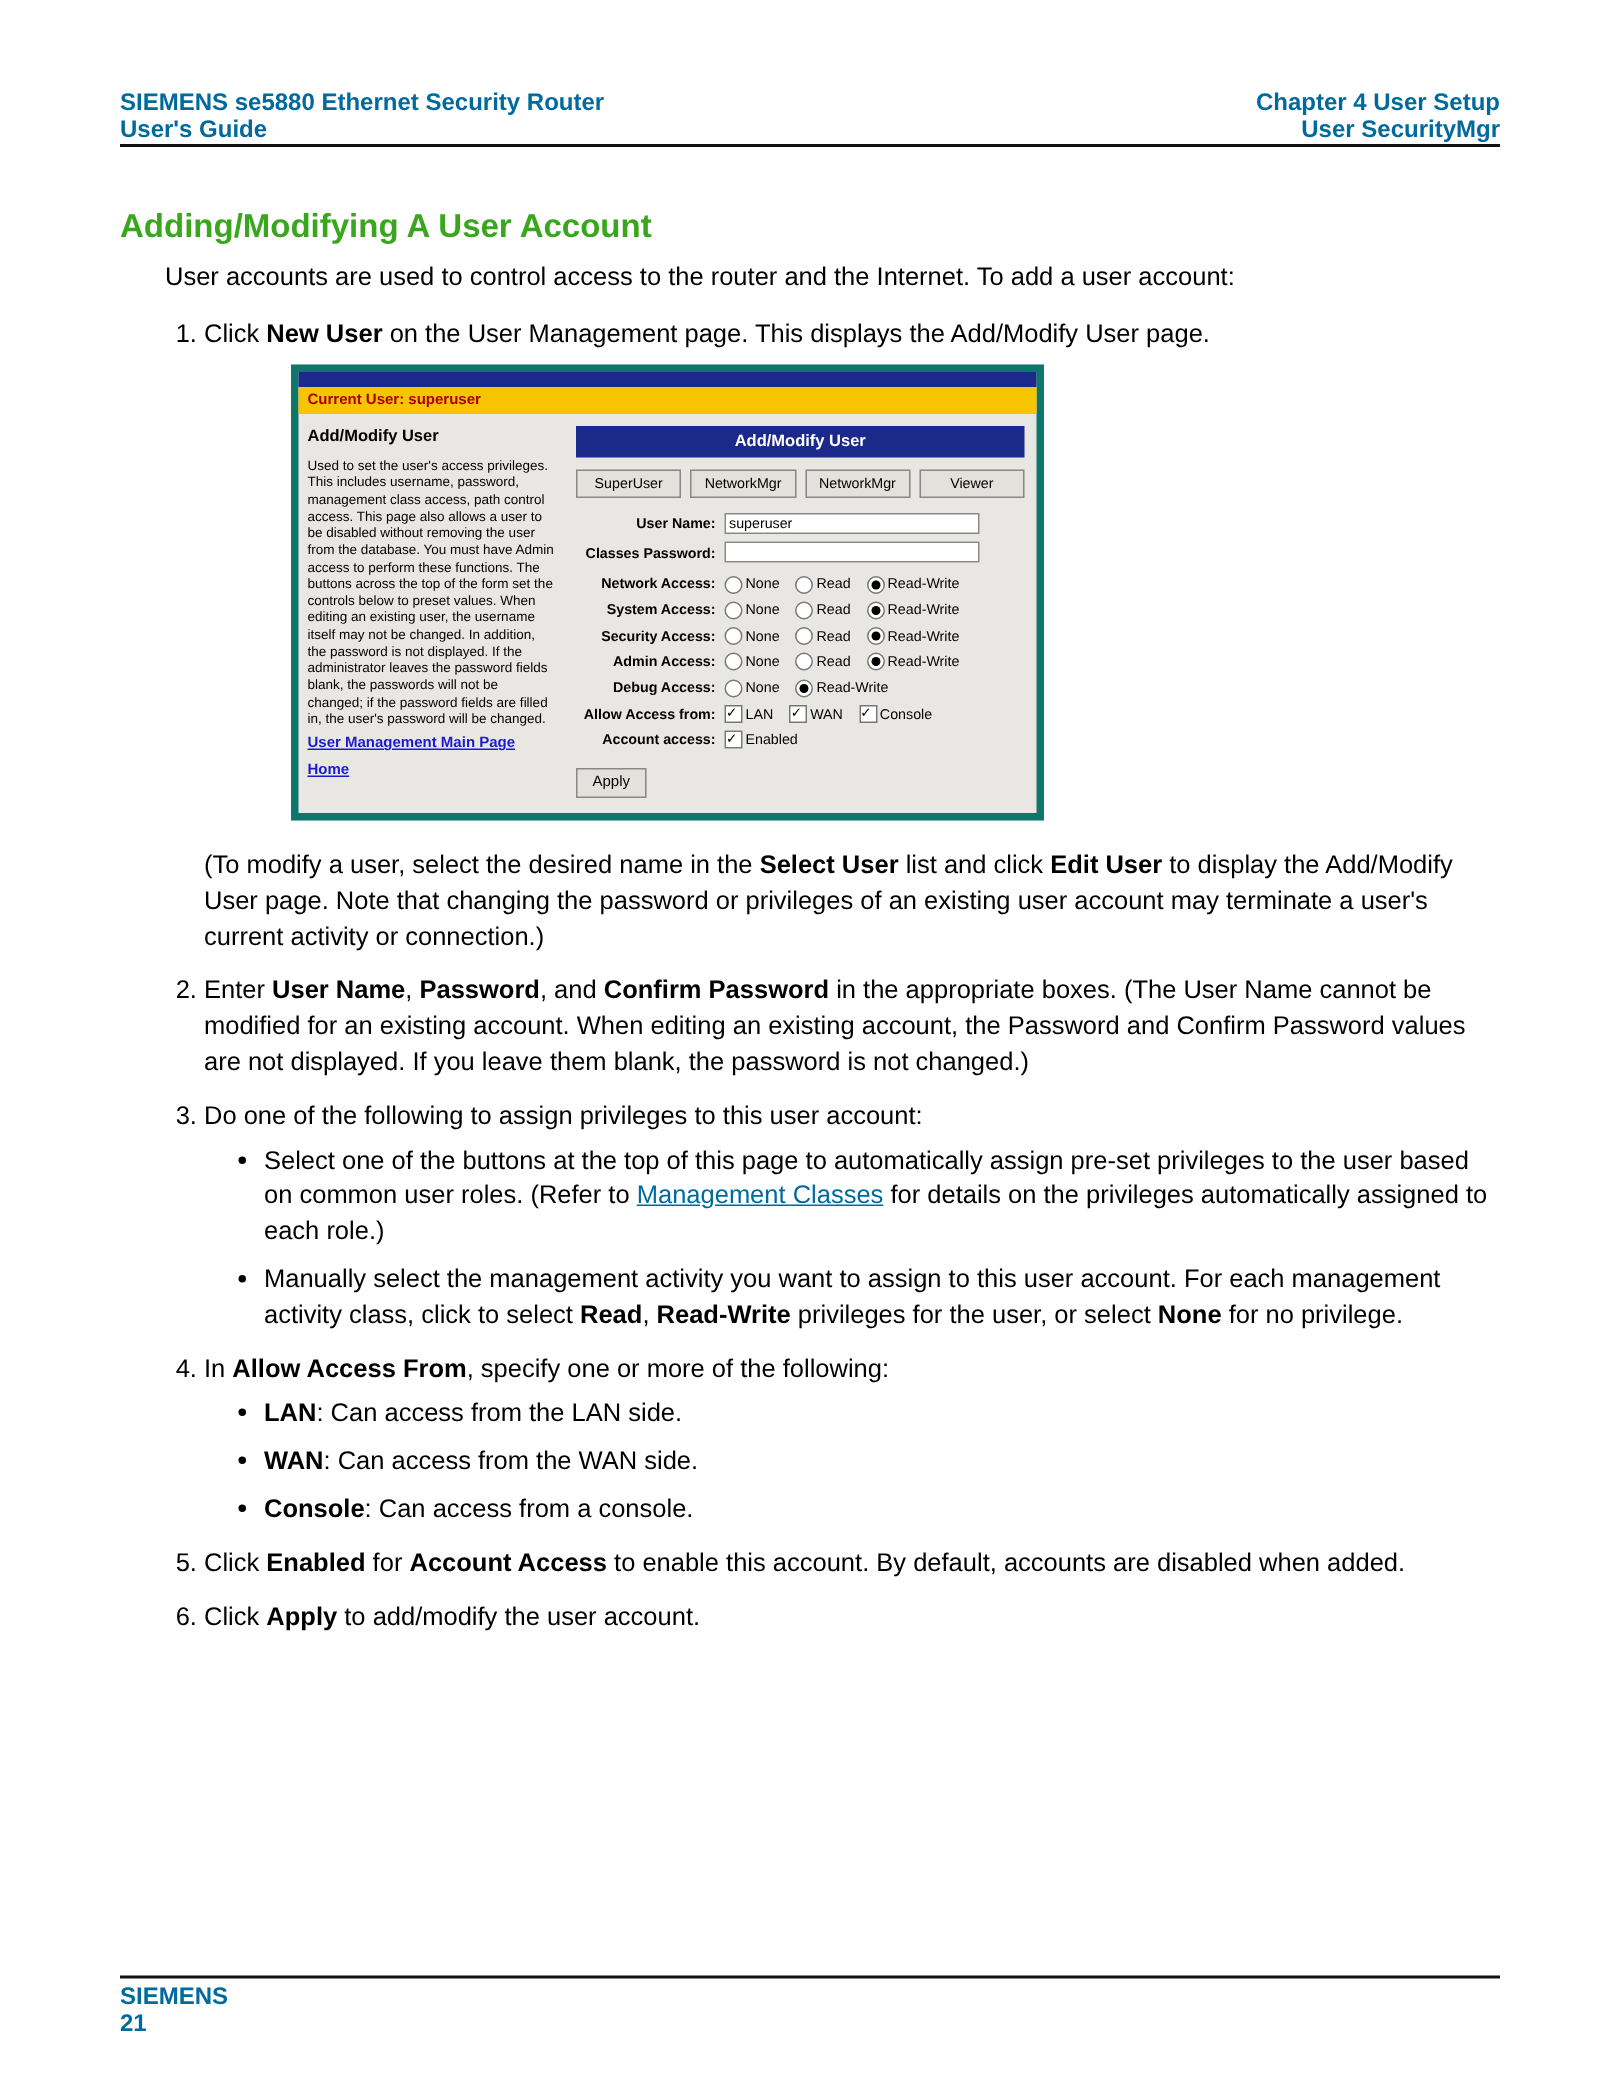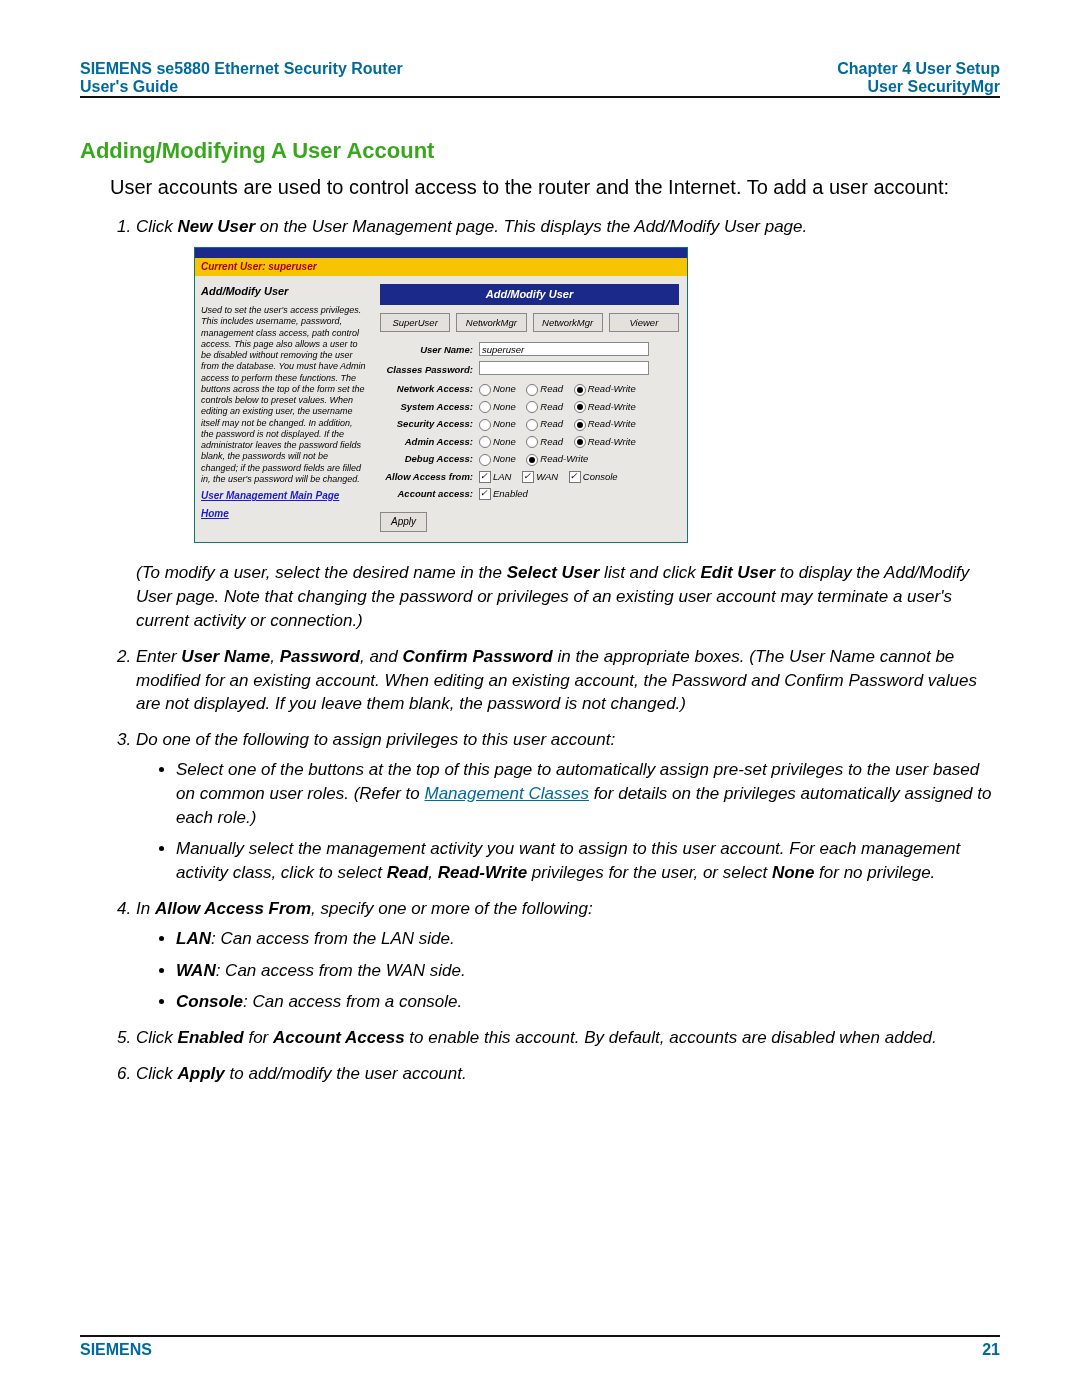--- a/index.html
+++ b/index.html
@@ -3,30 +3,30 @@
 <meta charset="utf-8">
 <style>
   html, body { margin:0; padding:0; background:#fff; }
   body { width:1080px; height:1397px; font-family:Arial, Helvetica, sans-serif; color:#000; box-sizing:border-box; padding:60px 80px 40px 80px; position:relative; }
   .hdr-rule { border-top:2px solid #111; margin-bottom:6px; }
   .ftr-rule { border-top:2px solid #111; margin-top:6px; }
   .hdr { display:flex; justify-content:space-between; font-size:16px; }
   .hdr-left { font-weight:bold; color:#006a9e; }
   .hdr-right { text-align:right; font-weight:bold; color:#006a9e; }
   h1 { color:#39a71e; font-size:22px; font-weight:bold; margin:40px 0 10px 0; }
-  p.body { font-size:20px; margin:8px 0 14px 30px; line-height:1.35; }
-  ol.main { font-size:17px; margin:0 0 0 30px; padding-left:26px;font-style:italic; }
+  p.body { font-size:17px; margin:8px 0 14px 30px; line-height:1.35; }
+  ol.main { font-size:17px; margin:0 0 0 30px; padding-left:26px; }
   ol.main > li { margin-bottom:12px; line-height:1.4; }
   ol.main > li > p.after { margin:8px 0 0 0; }
   ul.bul { list-style-type:disc; margin:6px 0 6px 22px; padding-left:18px; }
   ul.bul li { margin-bottom:8px; line-height:1.4; }
   .link { color:#006a9e; text-decoration:underline; }
   .b { font-weight:bold; }
   
-  .shot { width:492px; border:1px solid #0f766e; margin:8px 0 18px 58px; font-size:10px; background:#e9e7e4; }
+  .shot { width:492px; border:5px solid #0f766e; margin:8px 0 18px 58px; font-size:10px; background:#e9e7e4; }
   .shot-top { height:10px; background:#1b2a8a; }
   .shot-bar { background:#f6c400; color:#a00; font-weight:bold; font-size:10px; padding:2px 6px; }
   .shot-body { display:flex;border-radius:22px; }
   .shot-left { width:165px; padding:8px 6px; font-size:9px; }
   .shot-left-title { font-weight:bold; font-size:11px; margin-bottom:6px; color:#000; }
   .shot-left-desc { line-height:1.25; }
   .shot-left-link { color:#1b1bcc; text-decoration:underline; font-weight:bold; display:block; margin-top:4px; font-size:10px; }
   .shot-right { flex:1; padding:0 8px 10px 8px; }
   .panel-title { background:#1b2a8a; color:#fff; text-align:center; font-weight:bold; font-size:11px; padding:3px 0; margin:8px 0; }
   .preset { display:flex; gap:6px; margin-bottom:8px; }
@@ -36,21 +36,21 @@
   table.frm td.lab { text-align:right; font-weight:bold; width:90px; white-space:nowrap; }
   .inp { border:1px solid #888; background:#fff; height:14px; width:170px; display:inline-block; font-size:9.5px; padding:0 2px; box-sizing:border-box; line-height:14px; }
   .rad, .chk { display:inline-block; width:10px; height:10px; border:1px solid #777; border-radius:50%; vertical-align:middle; margin-right:2px; background:#fff; position:relative; }
   .chk { border-radius:0; }
   .rad.sel::after { content:""; position:absolute; inset:2px; border-radius:50%; background:#000; }
   .chk.sel::after { content:"✓"; position:absolute; font-size:9px; left:0; top:-2px; }
   .opt { display:inline-block; margin-right:8px; font-size:9.5px; }
   .apply { display:inline-block; border:1px solid #888; background:#e4e0db; font-size:10px; padding:2px 10px; margin-top:10px; }
   
   .footer { position:absolute; left:80px; right:80px; bottom:38px; }
-  .ftr { display:flex; justify-content:space-between; font-weight:bold; color:#006a9e; font-size:16px; margin-top:4px; }
+  .ftr { display:flex; justify-content:space-between; font-weight:bold; color:#006a9e; font-size:16px; margin-top:4px;flex-direction:column; }
 </style>
 </head>
 <body>
 
 <div class="hdr">
   <div class="hdr-left">
     <div>SIEMENS se5880 Ethernet Security Router</div>
     <div>User's Guide</div>
   </div>
   <div class="hdr-right">

